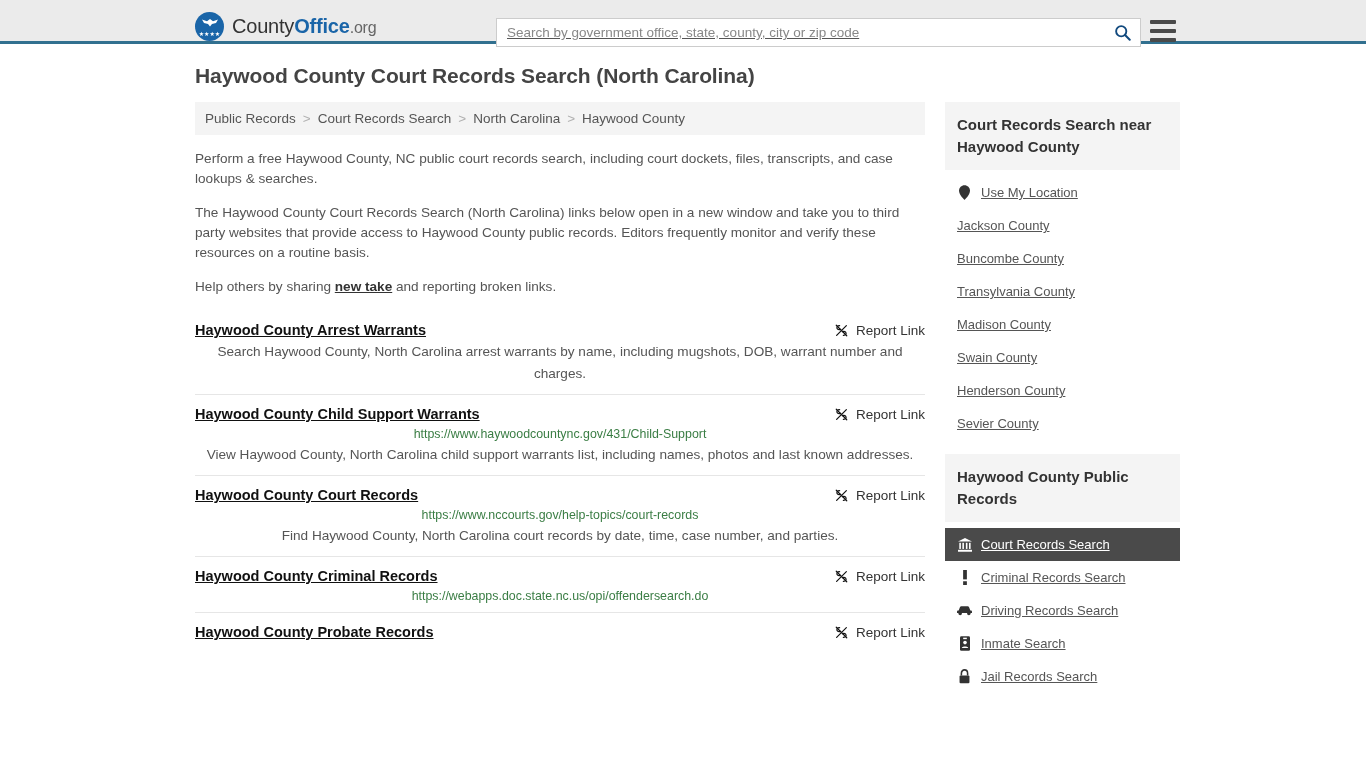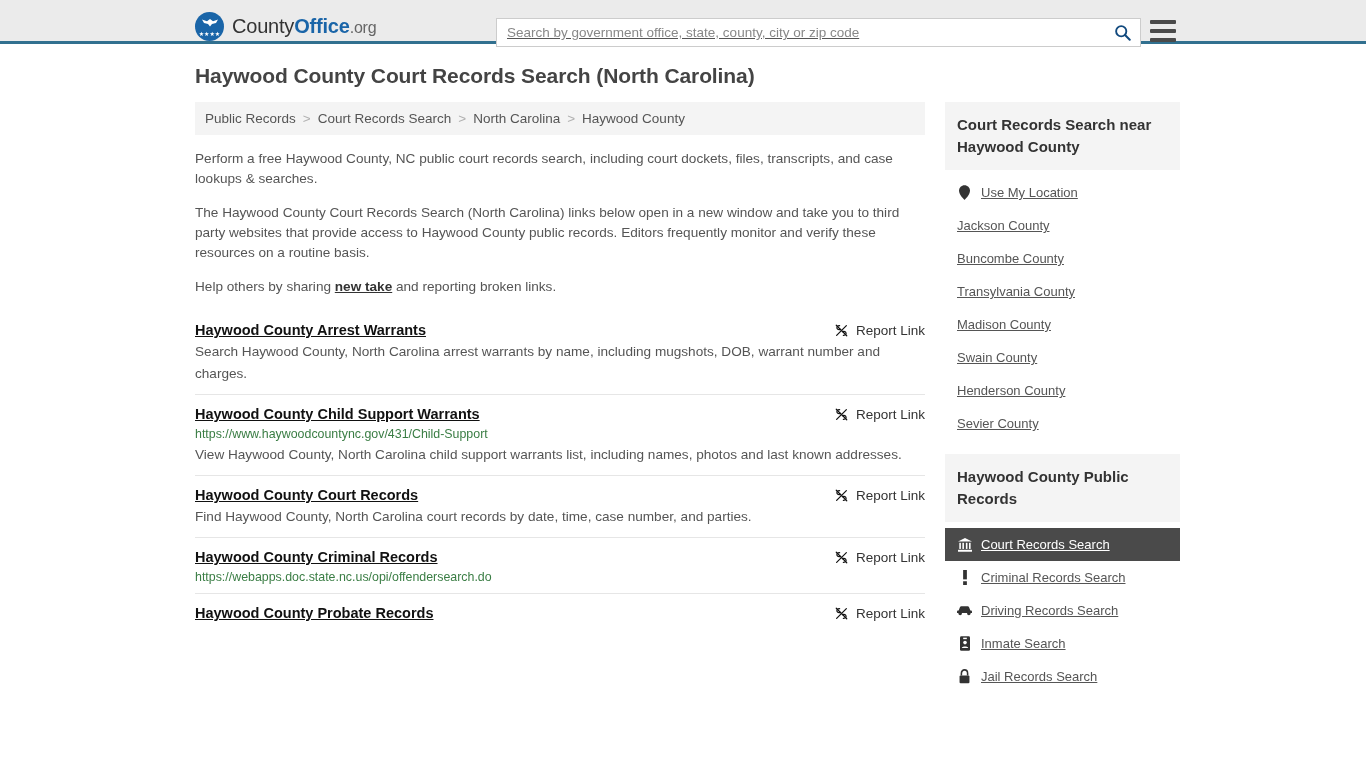--- a/index.html
+++ b/index.html
@@ -163,20 +163,21 @@
   .intro a {
     color: #333333;
     font-weight: bold;
     text-decoration: underline;
   }
 
   
   .result {
     border-top: 1px solid #e6e6e6;
     padding: 11px 0 9px 0;
+    text-align: center;
   }
   .result:first-child { border-top: none; }
   .result-head {
     display: flex;
     justify-content: space-between;
     align-items: flex-start;
   }
   .result-title {
     font-size: 14.5px;
     font-weight: bold;
@@ -338,20 +339,21 @@
               <span class="report-link">
                 <svg width="15" height="15" viewBox="0 0 20 20">
                   <path d="M3 3 L9 9 M11 11 L17 17" stroke="#111" stroke-width="1.6" stroke-linecap="round"></path>
                   <path d="M7.5 3.5 C4 3.5 3 6 4.5 7.8 C6 9.6 9 8.5 9 8.5" stroke="#111" stroke-width="1.6" fill="none" stroke-linecap="round"></path>
                   <path d="M12.5 16.5 C16 16.5 17 14 15.5 12.2 C14 10.4 11 11.5 11 11.5" stroke="#111" stroke-width="1.6" fill="none" stroke-linecap="round"></path>
                   <path d="M16.5 3.5 L3.5 16.5" stroke="#111" stroke-width="1.6" stroke-linecap="round"></path>
                 </svg>
                 <span>Report Link</span>
               </span>
             </div>
+            <a class="result-url" href="#">https://www.nccourts.gov/help-topics/court-records</a>
             <div class="result-desc">Find Haywood County, North Carolina court records by date, time, case number, and parties.</div>
           </div>
           <div class="result">
             <div class="result-head">
               <a class="result-title" href="#">Haywood County Criminal Records</a>
               <span class="report-link">
                 <svg width="15" height="15" viewBox="0 0 20 20">
                   <path d="M3 3 L9 9 M11 11 L17 17" stroke="#111" stroke-width="1.6" stroke-linecap="round"></path>
                   <path d="M7.5 3.5 C4 3.5 3 6 4.5 7.8 C6 9.6 9 8.5 9 8.5" stroke="#111" stroke-width="1.6" fill="none" stroke-linecap="round"></path>
                   <path d="M12.5 16.5 C16 16.5 17 14 15.5 12.2 C14 10.4 11 11.5 11 11.5" stroke="#111" stroke-width="1.6" fill="none" stroke-linecap="round"></path>

